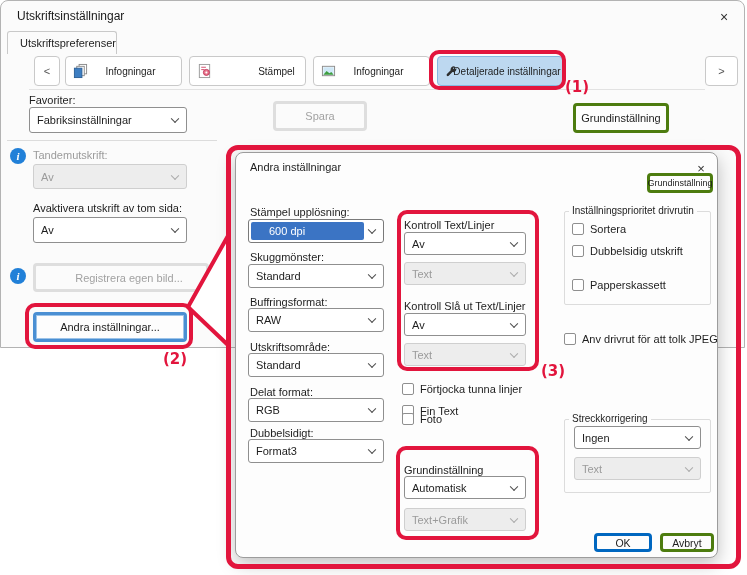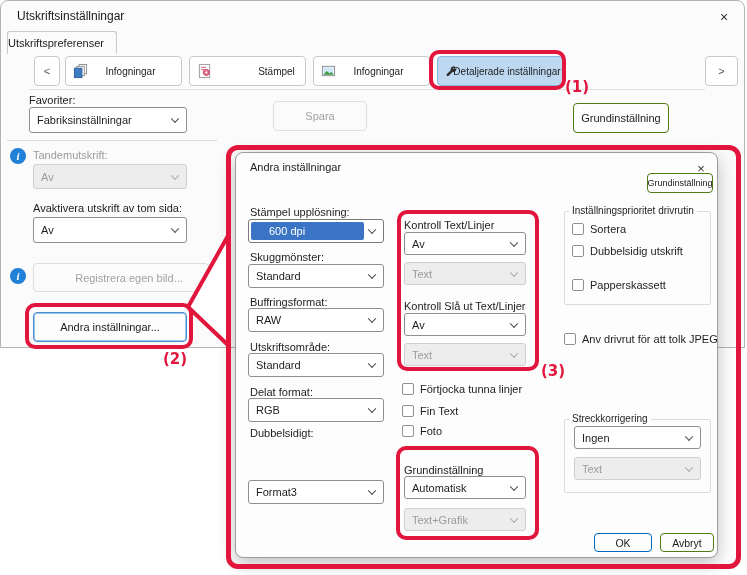--- a/index.html
+++ b/index.html
@@ -8,21 +8,21 @@
           font-family:"Liberation Sans", sans-serif; font-size:11px; color:#1d1d1d; }
 
   
   .win { position:absolute; left:0; top:2; width:745px; height:348px; background:#fbfbfb;
          border:1px solid #b3b3b3; border-radius:8px 8px 0 0; }
   .title-text { position:absolute; left:16px; top:8px; font-size:12px; color:#191919; }
   .win-close { position:absolute; left:706px; top:4px; width:34px; height:24px; display:flex;
                align-items:center; justify-content:center; font-size:14px; color:#333; cursor:pointer; }
   .tab { position:absolute; left:6px; top:30px; width:110px; height:23px; background:#fbfbfb;
          border:1px solid #c9c9c9; border-bottom:none; border-radius:3px 3px 0 0;
-         display:flex; align-items:center; justify-content:flex-start; font-size:11px; }
+         display:flex; align-items:center; justify-content:flex-end; font-size:11px; }
 
   .tbtn { position:absolute; top:55px; height:30px; background:#fff; border:1px solid #c9c9c9;
           border-radius:4px; display:flex; align-items:center; justify-content:center;
           font-size:10px; color:#1d1d1d; cursor:pointer; }
   .tbtn .ticon { position:absolute; left:7px; top:50%; transform:translateY(-50%); display:flex; }
   .tbtn .tlabel { margin-left:14px; white-space:nowrap; }
   .tbtn.active { background:#bdd8f0; border-color:#86b8e0; }
   .tbtn.nav { font-size:11px; color:#555; }
   .tb-sep { position:absolute; left:28px; top:88px; width:676px; height:1px; background:#e2e2e2; }
 
@@ -33,21 +33,21 @@
           border-right:1.4px solid #4d4d4d; border-bottom:1.4px solid #4d4d4d;
           transform:translateY(-70%) rotate(45deg); }
   .combo.disabled { background:#ededed; border-color:#cfcfcf; }
   .combo.disabled .val { color:#9b9b9b; }
   .combo.disabled .chev { border-color:#ababab; }
   .combo.focused { border-color:#7a7a7a; }
   .combo.focused .sel { position:absolute; left:2px; top:2px; bottom:2px; right:19px;
                         background:#3B74C4; border-radius:2px; display:flex; align-items:center; }
   .combo.focused .sel span { color:#fff; padding-left:18px; white-space:nowrap; }
 
-  .btn { position:absolute; background:#fdfdfd; border:1px solid #4d7c0f; border-radius:4px;
+  .btn { position:absolute; background:#fdfdfd; border:3px solid #4d7c0f; border-radius:4px;
          display:flex; align-items:center; justify-content:center; font-size:11px; color:#1d1d1d; cursor:pointer; }
   .btn.disabled { color:#a2a2a2; background:#fbfbfb; border-color:#dedede; cursor:default; }
   .btn.focus-blue { border-color:#4a8fd3; box-shadow:0 0 0 1px #9cc3e8 inset; }
   .btn.default-ok { border-color:#0067c0; }
 
   .lbl { position:absolute; white-space:nowrap; }
   .lbl.dis { color:#9b9b9b; }
   .hsep { position:absolute; height:1px; background:#dcdcdc; }
 
   .info-ic { position:absolute; width:16px; height:16px; border-radius:50%; background:#2180D8;
@@ -209,21 +209,21 @@
         <span class="chev"></span>
     </div>
 
     <div class="lbl" style="left:14px; top:233px;">Delat format:</div>
     <div class="combo" style="left:12px; top:245px; width:136px; height:24px;">
       <span class="val">RGB</span>
         <span class="chev"></span>
     </div>
 
     <div class="lbl" style="left:14px; top:274px;">Dubbelsidigt:</div>
-    <div class="combo" style="left:12px; top:286px; width:136px; height:24px;margin-top:41px;">
+    <div class="combo" style="left:12px; top:286px; width:136px; height:24px;">
       <span class="val">Format3</span>
         <span class="chev"></span>
     </div>
 
     <div class="lbl" style="left:168px; top:66px;">Kontroll Text/Linjer</div>
     <div class="combo" style="left:168px; top:79px; width:122px; height:23px;">
       <span class="val">Av</span>
         <span class="chev"></span>
     </div>
     <div class="combo disabled" style="left:168px; top:109px; width:122px; height:23px;">
@@ -242,21 +242,21 @@
     </div>
 
     <div class="cb-row" style="left:166px; top:230px;">
       <span class="cbx"></span>
       <span>Förtjocka tunna linjer</span>
     </div>
     <div class="cb-row" style="left:166px; top:252px;">
       <span class="cbx"></span>
       <span>Fin Text</span>
     </div>
-    <div class="cb-row" style="left:166px; top:272px;">
+    <div class="cb-row" style="left:166px; top:260px;">
       <span class="cbx"></span>
       <span>Foto</span>
     </div>
 
     <div class="lbl" style="left:168px; top:311px;">Grundinställning</div>
     <div class="combo disabled" style="left:168px; top:355px; width:122px; height:23px;">
       <span class="val">Text+Grafik</span>
         <span class="chev"></span>
     </div>
     <div class="combo" style="left:168px; top:323px; width:122px; height:23px;">

